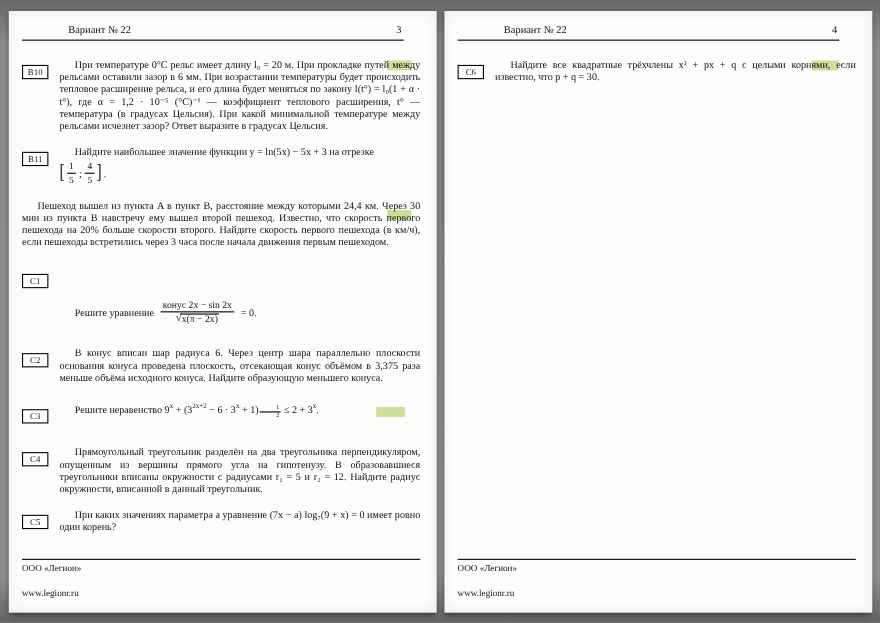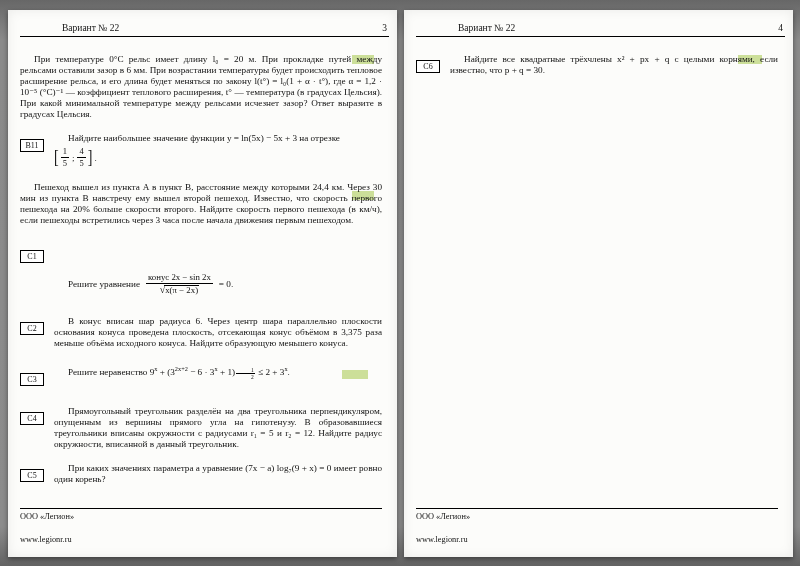--- a/index.html
+++ b/index.html
@@ -18,21 +18,21 @@
     position: absolute; top: 10px; width: 389px; height: 547px;
     background: #fcfcfa;
     box-shadow: 0 2px 5px rgba(0,0,0,.45), inset 0 0 12px rgba(0,0,0,.07);
   }
   .page-left  { left: 8px; }
   .page-right { left: 404px; }
 
   .hl { position: absolute; background: #c7dc8e; opacity: .9; z-index: 0; }
 
   .page-header {
-    position: absolute; top: 13px; left: 12px; right: 8px; z-index: 1;
+    position: absolute; top: 13px; left: 12px; right: 30px; z-index: 1;
     display: flex; justify-content: space-between; align-items: flex-end;
     font-size: 9.5px; border-bottom: 1px solid #000; padding: 0 2px 3px 2px;
   }
   .hdr-title { margin-left: 40px; }
 
   .content { position: absolute; top: 44px; left: 12px; right: 15px; z-index: 1; }
 
   .problem { display: flex; margin-bottom: 13px; }
   .problem.m18 { margin-bottom: 18px; }
   .problem.m20 { margin-bottom: 20px; }
@@ -84,20 +84,21 @@
     <div class="hl" style="left:334px;top:360px;width:26px;height:9px"></div>
 
     <div class="page-header">
       <span class="hdr-title">Вариант № 22</span>
       <span class="hdr-page">3</span>
     </div>
 
     <div class="content">
 
       <div class="problem">
+        <div class="plabel"><span class="lblbox">В10</span></div>
         <div class="pbody">
           <div class="ptext">При температуре 0°C рельс имеет длину l₀ = 20 м. При прокладке путей между рельсами оставили зазор в 6 мм. При возрастании температуры будет происходить тепловое расширение рельса, и его длина будет меняться по закону l(t°) = l₀(1 + α · t°), где α = 1,2 · 10⁻⁵ (°C)⁻¹ — коэффициент теплового расширения, t° — температура (в градусах Цельсия). При какой минимальной температуре между рельсами исчезнет зазор? Ответ выразите в градусах Цельсия.</div>
         </div>
       </div>
 
       <div class="problem">
         <div class="plabel"><span class="lblbox">В11</span></div>
         <div class="pbody">
           <div class="ptext">Найдите наибольшее значение функции y = ln(5x) − 5x + 3 на отрезке</div>
           <div class="interval">

